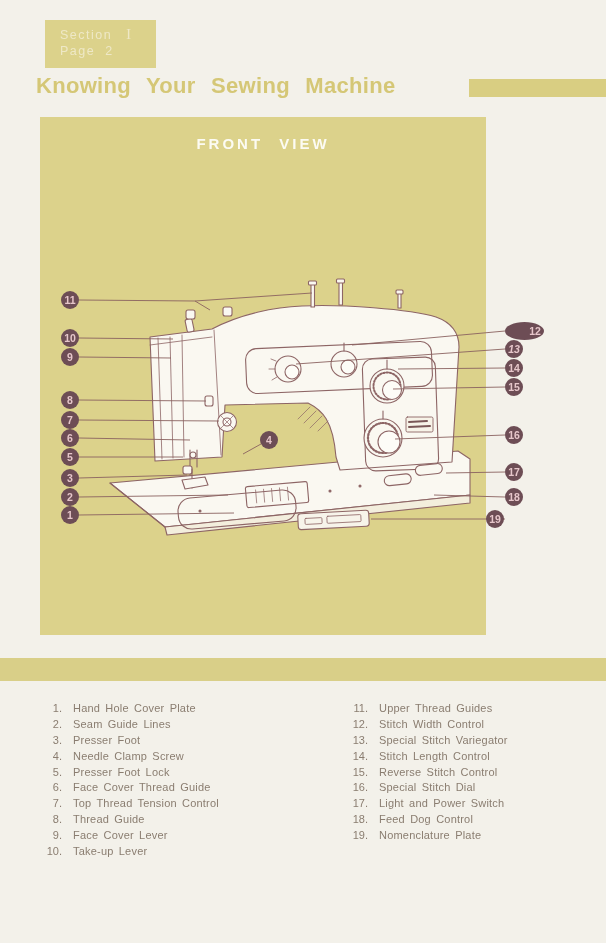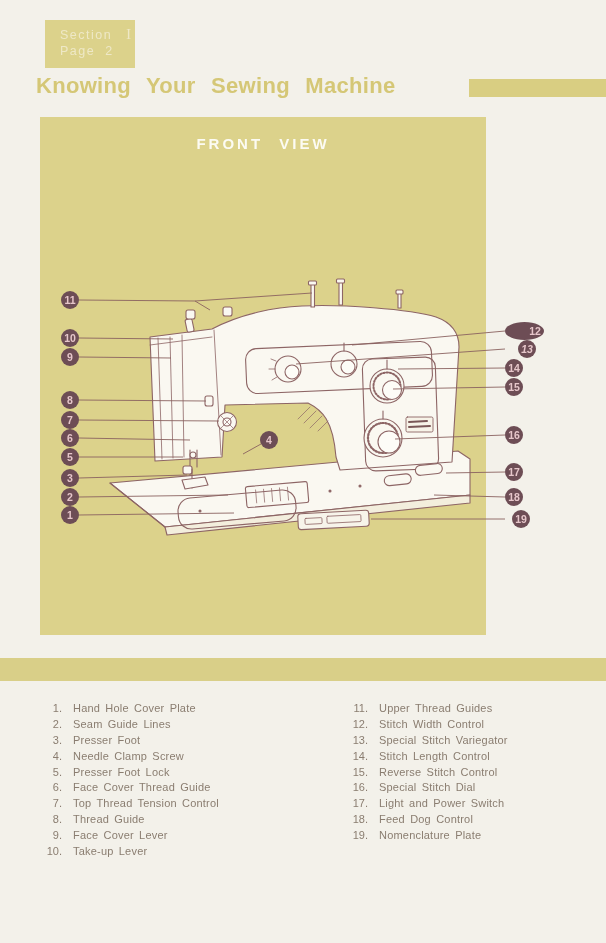--- a/index.html
+++ b/index.html
@@ -3,21 +3,21 @@
 <meta charset="utf-8">
 <style>
   html,body { margin:0; padding:0; }
   .page {
     position:relative; width:606px; height:943px;
     background:#f3f1ea; overflow:hidden;
     font-family:"Liberation Sans", sans-serif;
   }
   
   .section-box {
-    position:absolute; left:45px; top:20px; width:90px; height:48px;
+    position:absolute; left:45px; top:20px; width:111px; height:48px;
     background:#dcd28b; box-sizing:border-box; padding:7px 0 0 15px;
     color:#eee8c6;
   }
   .section-line { font-size:12.5px; line-height:16px; letter-spacing:1.5px; }
   .roman { font-family:"Liberation Serif", serif; margin-left:14px; font-size:14px; }
   .page-title {
     position:absolute; left:36px; top:73px;
     font-size:22px; font-weight:bold; color:#d5c776;
     letter-spacing:0.3px; word-spacing:9px; white-space:nowrap;
   }
@@ -199,27 +199,27 @@
         <div class="callout" style="left: 21px; top: 352px;">3</div>
         <div class="callout" style="left: 220px; top: 314px;">4</div>
         <div class="callout" style="left: 21px; top: 331px;">5</div>
         <div class="callout" style="left: 21px; top: 312px;">6</div>
         <div class="callout" style="left: 21px; top: 294px;">7</div>
         <div class="callout" style="left: 21px; top: 274px;">8</div>
         <div class="callout" style="left: 21px; top: 231px;">9</div>
         <div class="callout" style="left: 21px; top: 212px;">10</div>
         <div class="callout" style="left: 21px; top: 174px;">11</div>
         <div class="callout" style="left: 465px; top: 205px; padding-left: 21px;">12</div>
-        <div class="callout" style="left: 478px; top: 223px; font-style: italic;">13</div>
+        <div class="callout" style="left: 465px; top: 223px; font-style: italic;">13</div>
         <div class="callout" style="left: 465px; top: 242px;">14</div>
         <div class="callout" style="left: 465px; top: 261px;">15</div>
         <div class="callout" style="left: 465px; top: 309px;">16</div>
         <div class="callout" style="left: 465px; top: 346px;">17</div>
         <div class="callout" style="left: 465px; top: 371px;">18</div>
-        <div class="callout" style="left: 472px; top: 393px;">19</div>
+        <div class="callout" style="left: 446px; top: 393px;">19</div>
       </div>
   </div>
 
   <div class="divider-bar"></div>
 
   <div class="parts left" id="parts-left">
       <div class="part-row">
         <span class="part-num">1.</span>
         <span class="part-name">Hand Hole Cover Plate</span>
       </div>

